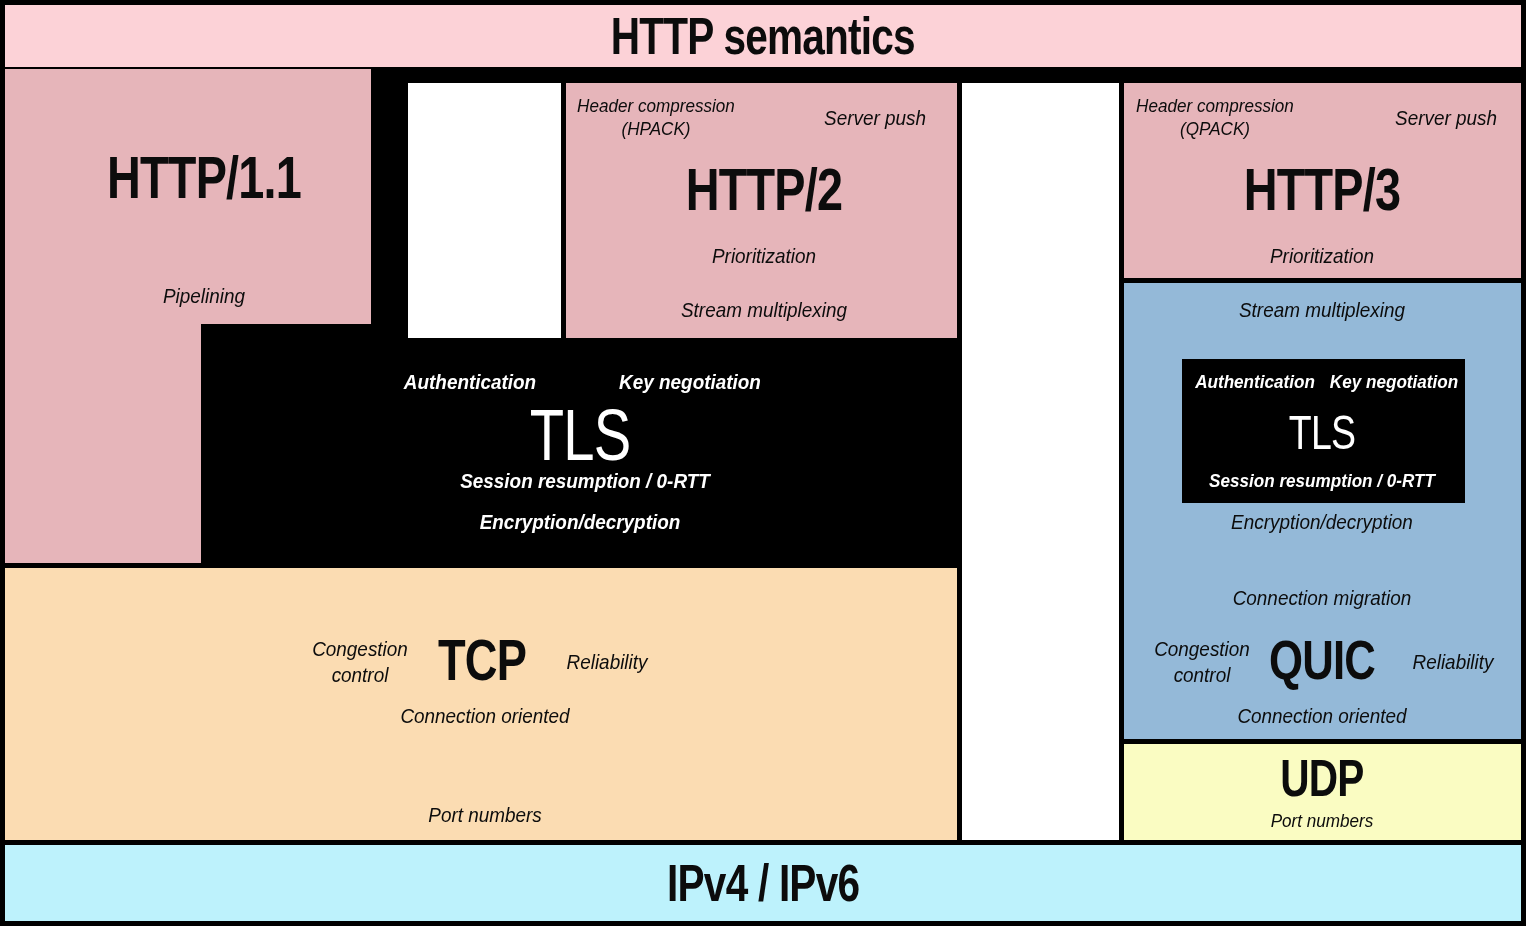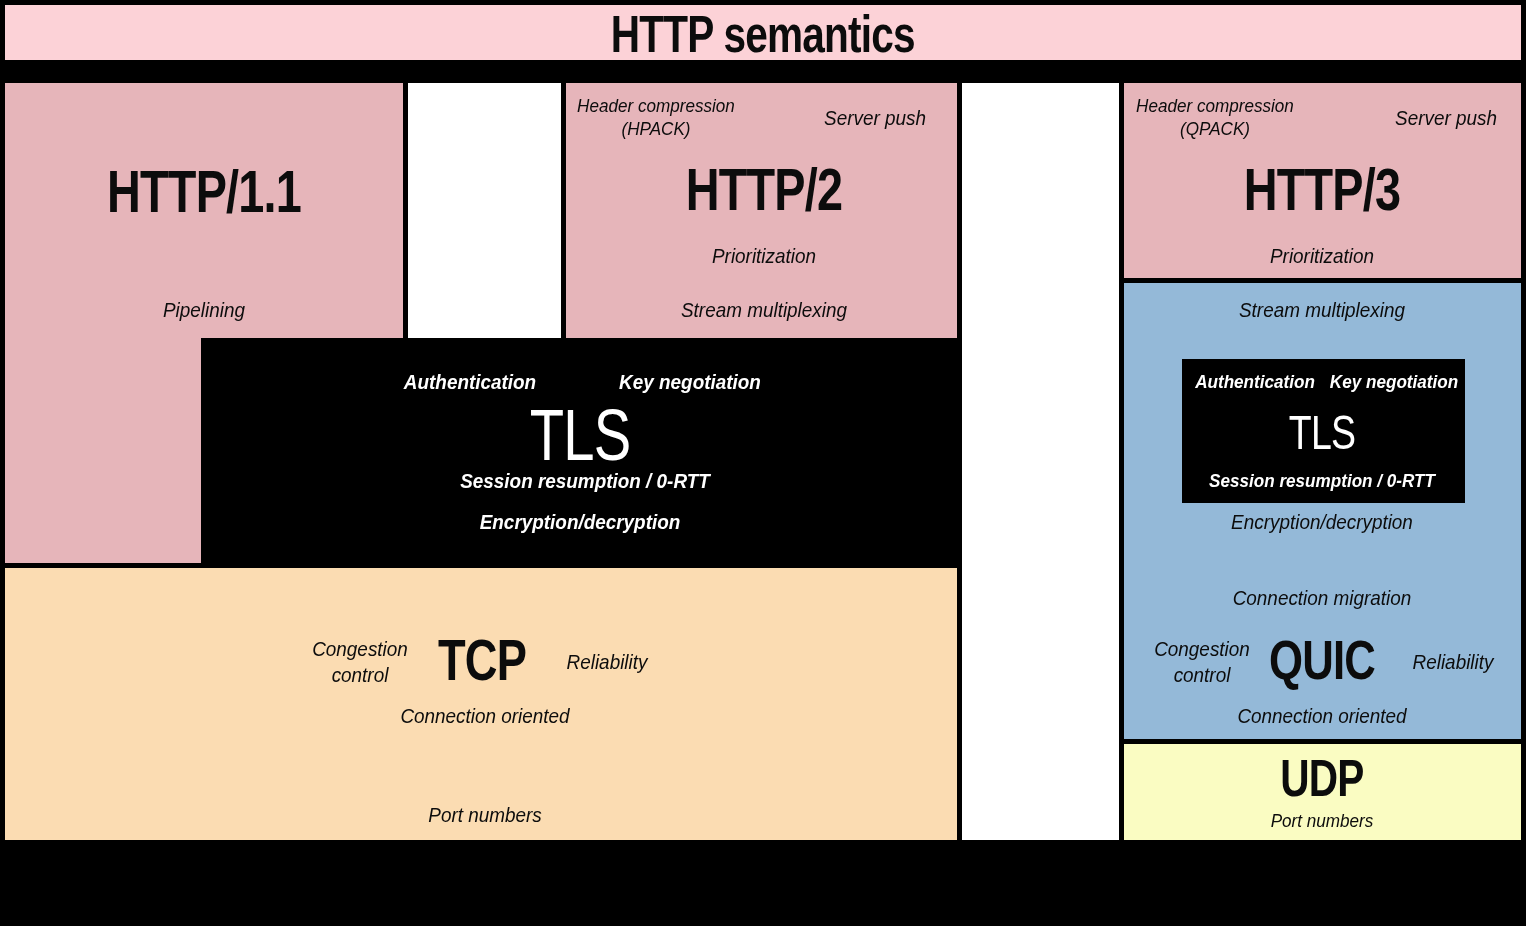--- a/index.html
+++ b/index.html
@@ -55,27 +55,27 @@
   .lbl.small{font-size:19px;}
   .on-black{color:var(--text-light);font-weight:bold;}
   .white-ttl{color:var(--text-light);}
   .pinkbox{background:var(--protocol-pink);}
 </style>
 </head>
 <body>
 
 <div class="stage">
 
-  <div class="box banner" style="left:5px;top:5px;width:1516px;height:55px;background:var(--banner-pink);align-items:flex-end;">
+  <div class="box banner" style="left:5px;top:5px;width:1516px;height:62px;background:var(--banner-pink);">
     <span class="ttl flexttl" style="font-size:52px;">HTTP semantics</span>
   </div>
 
   <div class="box pinkbox" style="left:5px;top:83px;width:196px;height:480px;"></div>
 
-  <div class="box pinkbox" style="left:5px;top:83px;width:398px;height:255px;">
+  <div class="box pinkbox" style="left:5px;top:69px;width:366px;height:255px;">
     <span class="ttl" style="left:199px;top:109px;font-size:60px;">HTTP/1.1</span>
     <span class="lbl" style="left:199px;top:227px;">Pipelining</span>
   </div>
 
   <div class="gap" style="left:408px;top:83px;width:153px;height:255px;"></div>
 
   <div class="box pinkbox" style="left:566px;top:83px;width:391px;height:255px;">
     <span class="lbl small" style="left:90px;top:34px;"><span>Header compression</span><br><span>(HPACK)</span></span>
     <span class="lbl" style="left:309px;top:35px;">Server push</span>
     <span class="ttl" style="left:198px;top:107px;font-size:60px;">HTTP/2</span>
@@ -124,14 +124,17 @@
     <span class="ttl" style="left:198px;top:377px;font-size:56px;">QUIC</span>
     <span class="lbl" style="left:329px;top:379px;">Reliability</span>
     <span class="lbl" style="left:198px;top:433px;">Connection oriented</span>
   </div>
 
   <div class="box" style="left:1124px;top:744px;width:397px;height:96px;background:var(--udp-yellow);padding-left:36px;">
     <span class="ttl" style="left:198px;top:34px;font-size:52px;">UDP</span>
     <span class="lbl small" style="left:198px;top:77px;">Port numbers</span>
   </div>
 
+  <div class="box banner" style="left:5px;top:845px;width:1516px;height:76px;background:var(--ip-cyan);">
+    <span class="ttl flexttl" style="font-size:52px;">IPv4 / IPv6</span>
+  </div>
 
 </div>
 
 </body></html>

